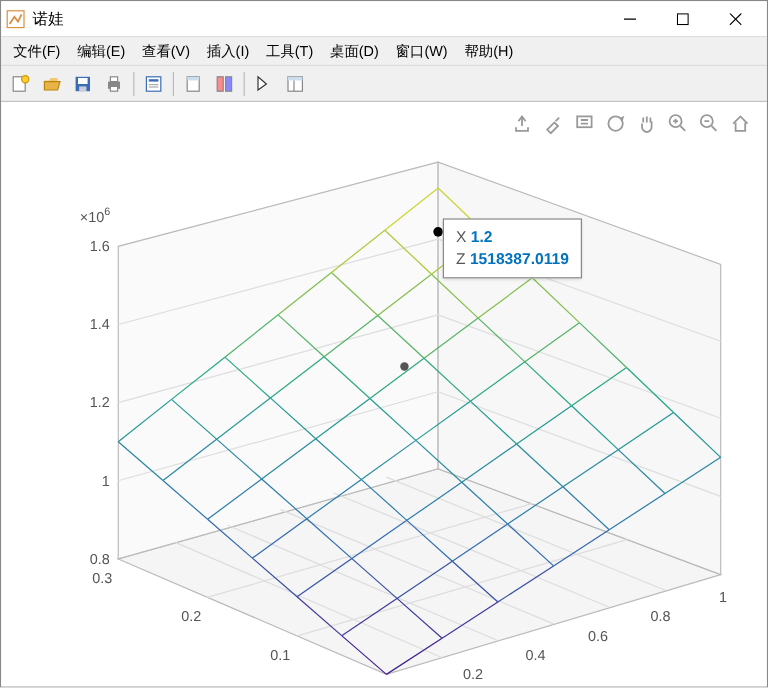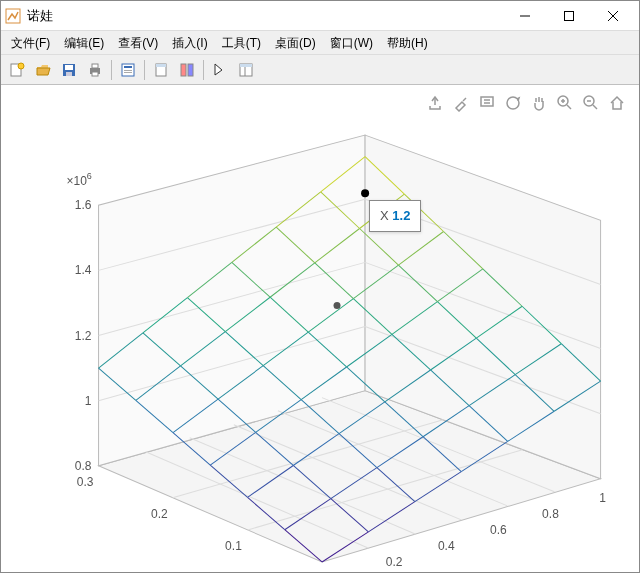--- a/index.html
+++ b/index.html
@@ -330,19 +330,20 @@
           <line x1="480.5" y1="183.5" x2="441.3" y2="146.2" stroke="rgb(128,190,78)"></line>
           <line x1="441.3" y1="146.2" x2="402.2" y2="108.9" stroke="rgb(172,201,55)"></line>
           <line x1="402.2" y1="108.9" x2="363.0" y2="71.5" stroke="rgb(202,213,48)"></line>
         </g>
 
       <circle cx="363" cy="108" r="4" fill="#000"></circle>
 
       <circle cx="335" cy="220" r="3.5" fill="#555"></circle>
     </svg>
 
-    <div class="datatip" style="left:368px; top:115px;">
+    <div class="datatip" style="left:368px; top:97px;">
       <div class="row"><span class="lab">X</span> <span class="val">1.2</span></div>
+      <div class="row"><span class="lab">Z</span> <span class="val">1518387.0119</span></div>
     </div>
 
   </div>
 
 </div>
 
 </body></html>

